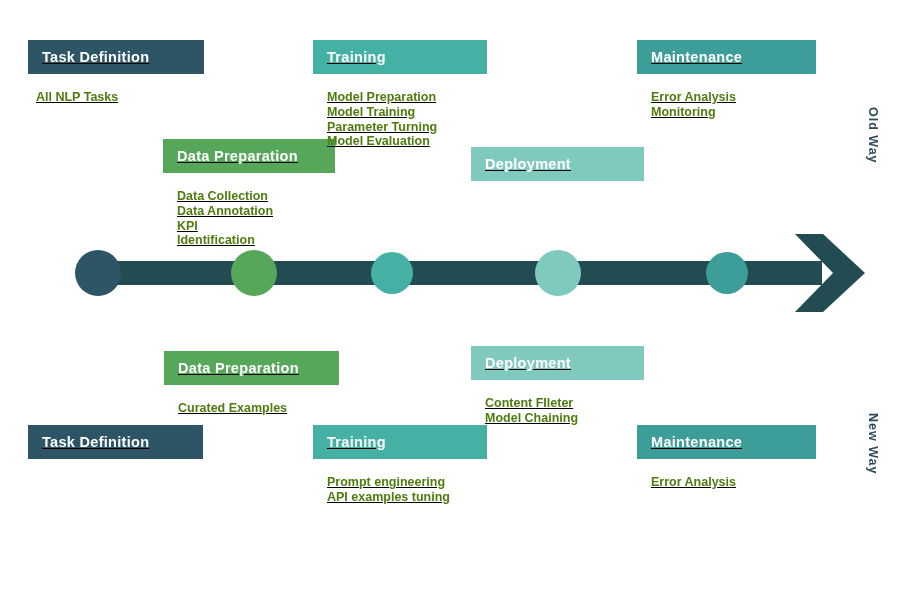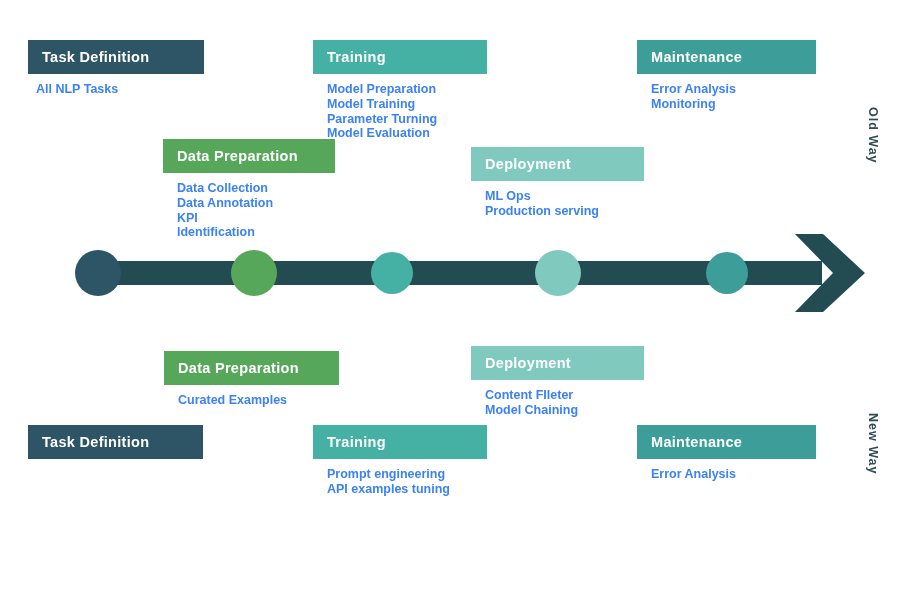--- a/index.html
+++ b/index.html
@@ -12,36 +12,37 @@
   }
   #canvas {
     position: relative;
     width: 924px;
     height: 608px;
     background: #ffffff;
     overflow: hidden;
   }
   .stage-box {
     position: absolute;
+    text-decoration: underline;
   }
   .stage-header {
     color: #ffffff;
     font-size: 14.5px;
     font-weight: bold;
     letter-spacing: 0.3px;
     padding: 9px 0 9px 14px;
     box-sizing: border-box;
     white-space: nowrap;
   }
   .stage-body {
     font-size: 12.5px;
     line-height: 14.8px;
-    color: #3b82f6;
+    color: #4d7c0f;
     font-weight: bold;
-    padding-top: 8px;
+    padding-top: 16px;
     padding-left: 14px;
     white-space: pre-line;
     box-sizing: border-box;
   }
   .stage-body.indent-none { padding-left: 6px; }
 
   
   #timeline {
     position: absolute;
     left: 0;
@@ -102,22 +103,20 @@
   <div class="stage-box" style="left:313px; top:40px; width:174px;">
     <div class="stage-header" style="background:#45b0a4;">Training</div>
     <div class="stage-body">Model Preparation
 Model Training
 Parameter Turning
 Model Evaluation</div>
   </div>
 
   <div class="stage-box" style="left:471px; top:147px; width:173px;">
     <div class="stage-header" style="background:#7fc9bf;">Deployment</div>
-    <div class="stage-body">ML Ops
-Production serving</div>
   </div>
 
   <div class="stage-box" style="left:637px; top:40px; width:179px;">
     <div class="stage-header" style="background:#3d9e99;">Maintenance</div>
     <div class="stage-body">Error Analysis
 Monitoring</div>
   </div>
 
   <div class="side-label" style="left:880px; top:107px; transform: rotate(90deg);">Old Way</div>
 

